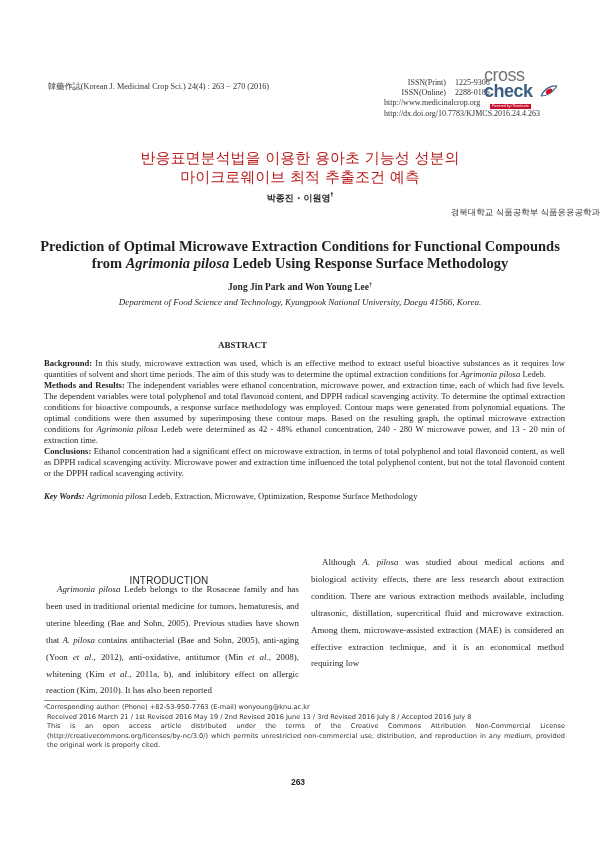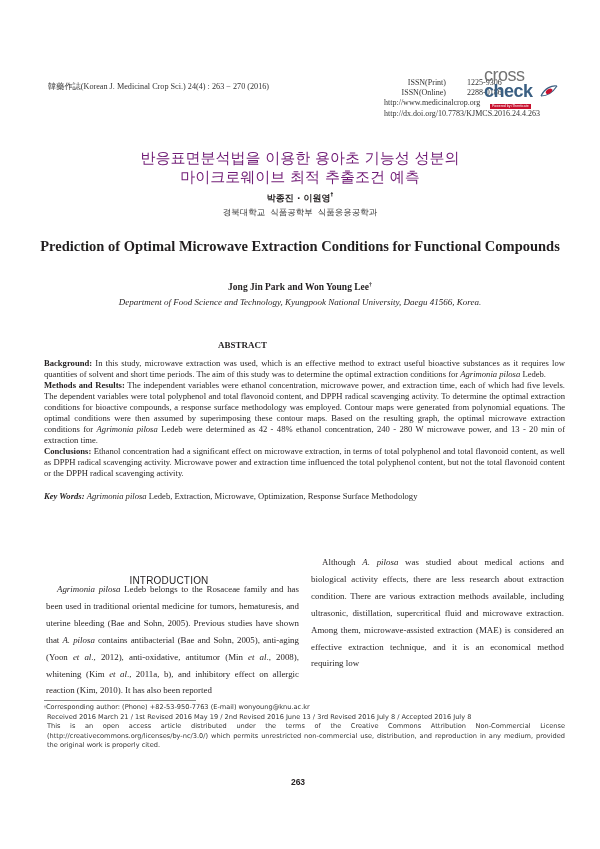--- a/index.html
+++ b/index.html
@@ -1,30 +1,30 @@
 <!DOCTYPE html>
 <html><head>
 <meta charset="utf-8">
 <style>
   html,body{margin:0;padding:0;background:#fff;}
   body{width:600px;height:849px;position:relative;overflow:hidden;font-family:"Liberation Serif",serif;color:#231f20;}
   .abs{position:absolute;}
   .hdr-left{left:48px;top:81px;font-size:8.2px;color:#333;white-space:nowrap;}
   .hdr-right{left:384px;top:78px;font-size:8px;color:#333;line-height:10.2px;}
   .hdr-right .row{display:flex;}
-  .hdr-right .lbl{width:62px;text-align:right;margin-right:21px;}
+  .hdr-right .lbl{width:62px;text-align:right;margin-right:9px;}
   .hdr-right .url{white-space:nowrap;}
   .crosscheck{left:484px;top:67px;width:80px;height:40px;}
   .cc-cross{font-family:"Liberation Sans",sans-serif;font-weight:normal;font-size:18px;color:#737373;line-height:16px;letter-spacing:-0.5px;}
   .cc-check{font-family:"Liberation Sans",sans-serif;font-weight:bold;font-size:18px;color:#3a5f82;line-height:16px;letter-spacing:-0.5px;}
   .cc-bar{font-family:"Liberation Sans",sans-serif;font-size:3.5px;color:#fff;background:#c8102e;display:inline-block;padding:0 2px;margin-left:6px;}
   .cc-eye{left:540px;top:85px;width:18px;height:12px;}
-  .kr-title{left:0;width:600px;top:149px;text-align:center;font-family:"DejaVu Sans",sans-serif;font-size:15px;line-height:19px;color:#701a75;}
+  .kr-title{left:0;width:600px;top:149px;text-align:center;font-family:"DejaVu Sans",sans-serif;font-size:15px;line-height:19px;color:#b91c1c;}
   .kr-authors{left:0;width:600px;top:192px;text-align:center;font-family:"DejaVu Sans",sans-serif;font-size:9px;font-weight:bold;}
-  .kr-affil{left:0;width:600px;top:207px;text-align:center;font-family:Liberation Mono, monospace;font-size:8.5px;color:#333;}
+  .kr-affil{left:0;width:600px;top:207px;text-align:right;font-family:Liberation Sans, sans-serif;font-size:8.5px;color:#333;}
   .en-title{left:0;width:600px;top:238px;text-align:center;font-size:14.5px;font-weight:bold;line-height:17px;}
   .en-authors{left:0;width:600px;top:282px;text-align:center;font-size:9.5px;font-weight:bold;}
   .en-affil{left:0;width:600px;top:297px;text-align:center;font-size:9px;font-style:italic;}
   .abs-heading{left:0;width:485px;top:340px;text-align:center;font-size:9px;font-weight:bold;}
   .abstract{left:44px;width:521px;top:358px;font-size:8.6px;line-height:11px;text-align:justify;}
   .abstract p{margin:0;}
   .abstract .kw{margin-top:12px;}
   .intro-h{left:44px;width:250px;top:547px;text-align:center;font-family:"Liberation Sans",sans-serif;font-size:10px;letter-spacing:0.2px;margin-top:28px;}
   .col{font-size:8.9px;line-height:16.9px;text-align:justify;width:253px;}
   .col p{margin:0;}
@@ -70,20 +70,21 @@
 
 <div class="abs kr-title">
   <div>반응표면분석법을 이용한 용아초 기능성 성분의</div>
   <div>마이크로웨이브 최적 추출조건 예측</div>
 </div>
 <div class="abs kr-authors"><span>박종진 · 이원영</span><sup>†</sup></div>
 <div class="abs kr-affil">경북대학교 식품공학부 식품응용공학과</div>
 
 <div class="abs en-title">
   <div>Prediction of Optimal Microwave Extraction Conditions for Functional Compounds</div>
+  <div><span>from </span><i>Agrimonia pilosa</i><span> Ledeb Using Response Surface Methodology</span></div>
 </div>
 <div class="abs en-authors"><span>Jong Jin Park and Won Young Lee</span><sup>†</sup></div>
 <div class="abs en-affil">Department of Food Science and Technology, Kyungpook National University, Daegu 41566, Korea.</div>
 
 <div class="abs abs-heading">ABSTRACT</div>
 <div class="abs abstract">
   <p><b>Background:</b><span> In this study, microwave extraction was used, which is an effective method to extract useful bioactive substances as it requires low quantities of solvent and short time periods. The aim of this study was to determine the optimal extraction conditions for </span><i>Agrimonia pilosa</i><span> Ledeb.</span></p>
   <p><b>Methods and Results:</b><span> The independent variables were ethanol concentration, microwave power, and extraction time, each of which had five levels. The dependent variables were total polyphenol and total flavonoid content, and DPPH radical scavenging activity. To determine the optimal extraction conditions for bioactive compounds, a response surface methodology was employed. Contour maps were generated from polynomial equations. The optimal conditions were then assumed by superimposing these contour maps. Based on the resulting graph, the optimal microwave extraction conditions for </span><i>Agrimonia pilosa</i><span> Ledeb were determined as 42 - 48% ethanol concentration, 240 - 280 W microwave power, and 13 - 20 min of extraction time.</span></p>
   <p><b>Conclusions:</b><span> Ethanol concentration had a significant effect on microwave extraction, in terms of total polyphenol and total flavonoid content, as well as DPPH radical scavenging activity. Microwave power and extraction time influenced the total polyphenol content, but not the total flavonoid content or the DPPH radical scavenging activity.</span></p>
   <p class="kw"><b><i>Key Words:</i></b> <i>Agrimonia pilosa</i><span> Ledeb, Extraction, Microwave, Optimization, Response Surface Methodology</span></p>

